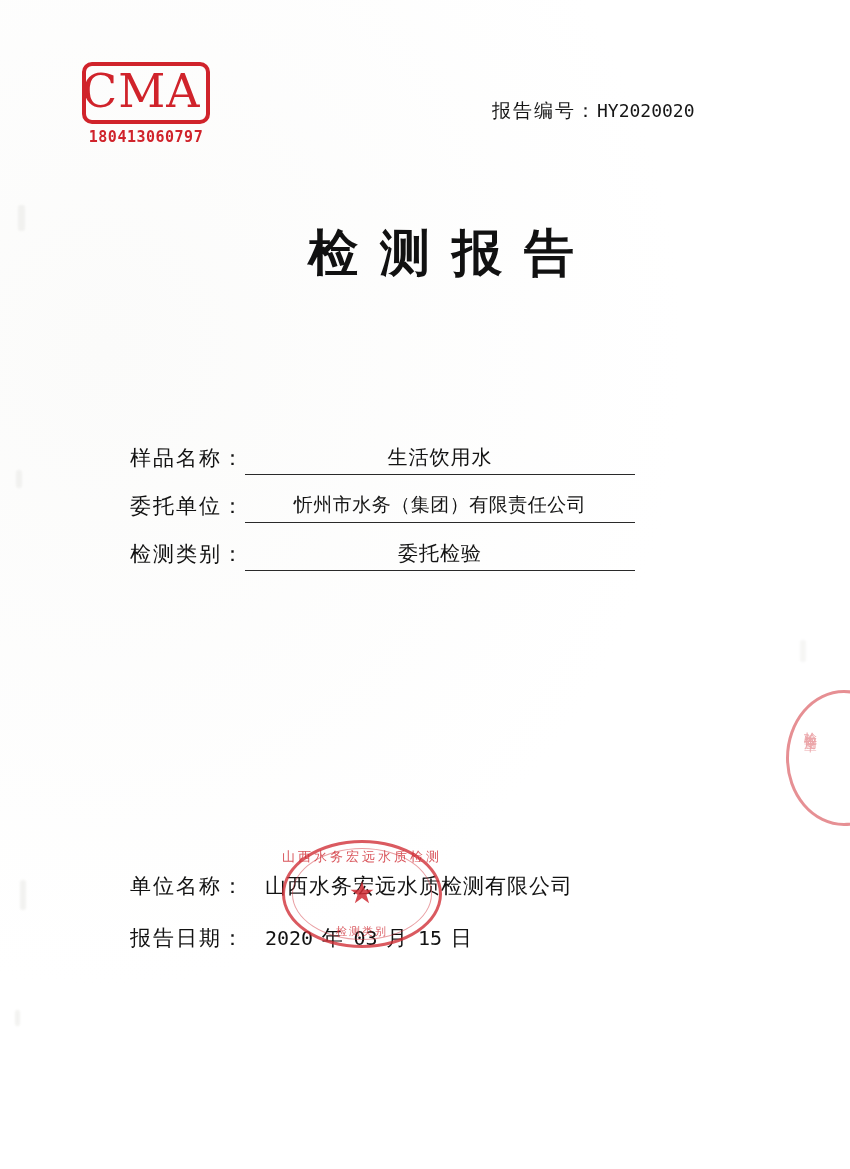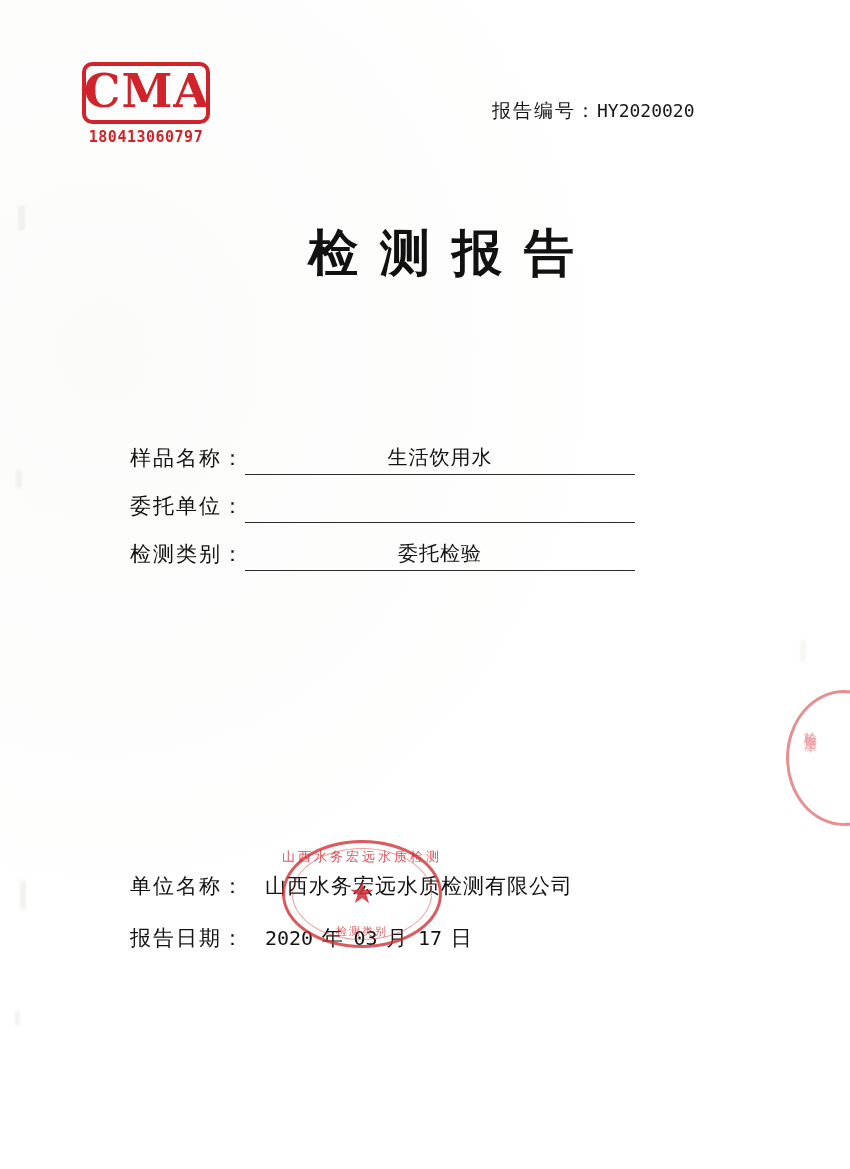--- a/index.html
+++ b/index.html
@@ -54,24 +54,24 @@
     border: 4px solid #d0232b;
     border-radius: 10px;
     box-sizing: border-box;
   }
   .cma-text {
     position: absolute;
     left: 0; top: -3px;
     width: 128px;
     height: 64px;
     line-height: 64px;
-    text-align: right;
+    text-align: left;
     color: #d0232b;
     font-family: "DejaVu Serif", "Liberation Serif", serif;
-    font-weight: bold;
+    font-weight: normal;
     font-size: 46px;
     letter-spacing: 1px;
   }
   .cma-number {
     position: absolute;
     left: 0;
     top: 66px;
     width: 128px;
     text-align: center;
     color: #d0232b;
@@ -292,41 +292,42 @@
   <div class="fields">
 
     <div class="field-row">
       <div class="field-label">样品名称：</div>
       <div class="field-value">生活饮用水</div>
       <div class="field-line"></div>
     </div>
 
     <div class="field-row">
       <div class="field-label">委托单位：</div>
+      <div class="field-value wide">忻州市水务（集团）有限责任公司</div>
       <div class="field-line"></div>
     </div>
 
     <div class="field-row">
       <div class="field-label">检测类别：</div>
       <div class="field-value">委托检验</div>
       <div class="field-line"></div>
     </div>
 
   </div>
 
   <div class="edge-seal">
     <span>检验专用章</span>
   </div>
 
   <div class="footer-block">
     <div class="footer-row">
       <span class="flabel">单位名称：</span><span class="fvalue">山西水务宏远水质检测有限公司</span>
     </div>
     <div class="footer-row">
-      <span class="flabel">报告日期：</span><span class="date-value"><span class="num">2020</span> <span>年</span> <span class="num">03</span> <span>月</span> <span class="num">17</span> <span>日</span></span>
+      <span class="flabel">报告日期：</span><span class="date-value"><span class="num">2020</span> <span>年</span> <span class="num">03</span> <span>月</span> <span class="num">15</span> <span>日</span></span>
     </div>
   </div>
 
   <div class="seal">
     <div class="seal-ellipse"></div>
     <div class="seal-ellipse inner"></div>
     <div class="seal-top-text">山西水务宏远水质检测</div>
     <div class="seal-star">★</div>
     <div class="seal-bottom-text">检测类别</div>
   </div>

